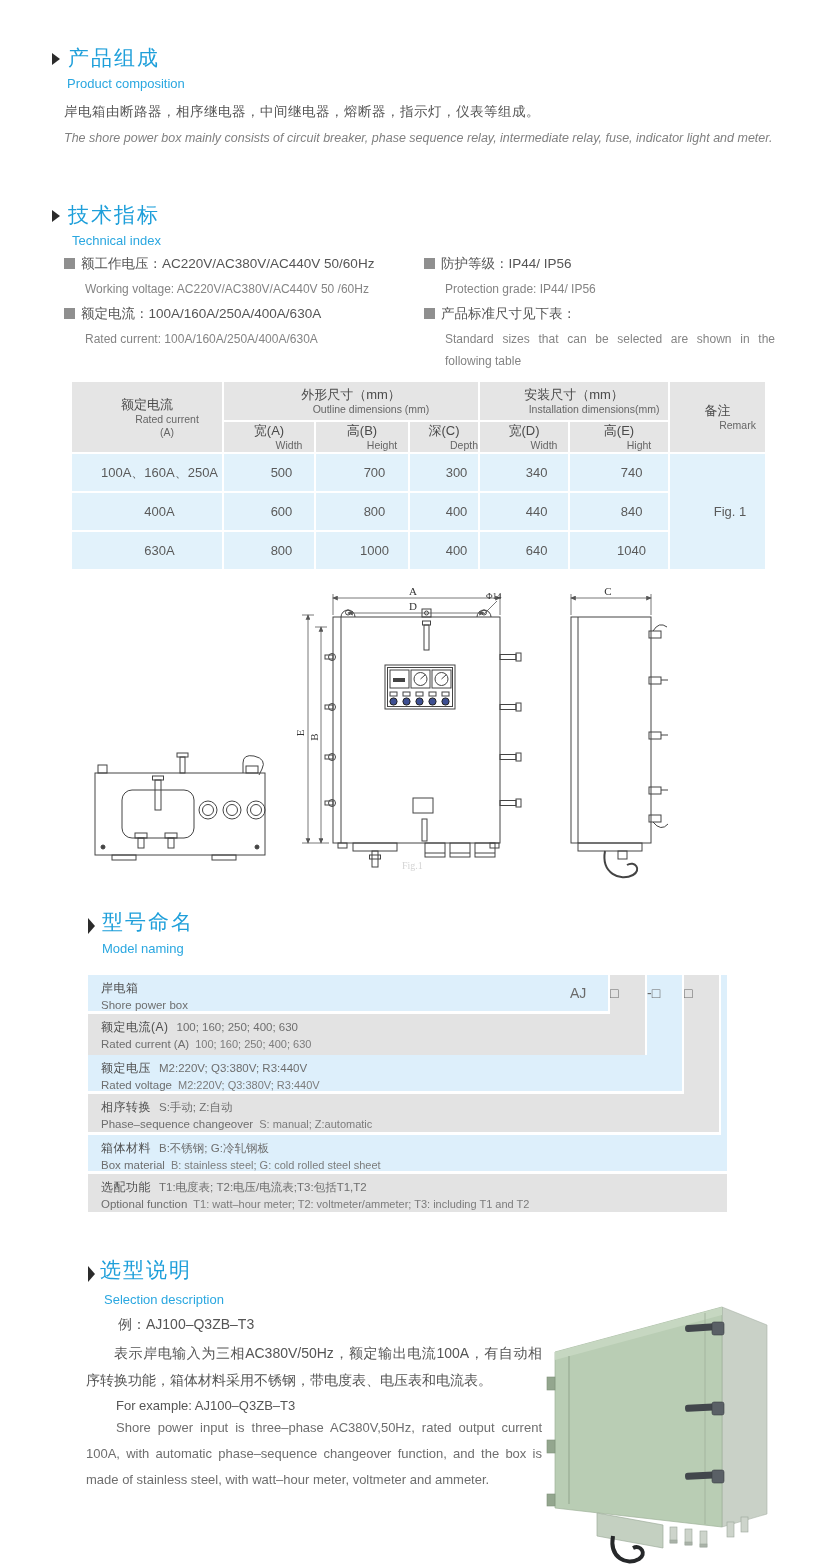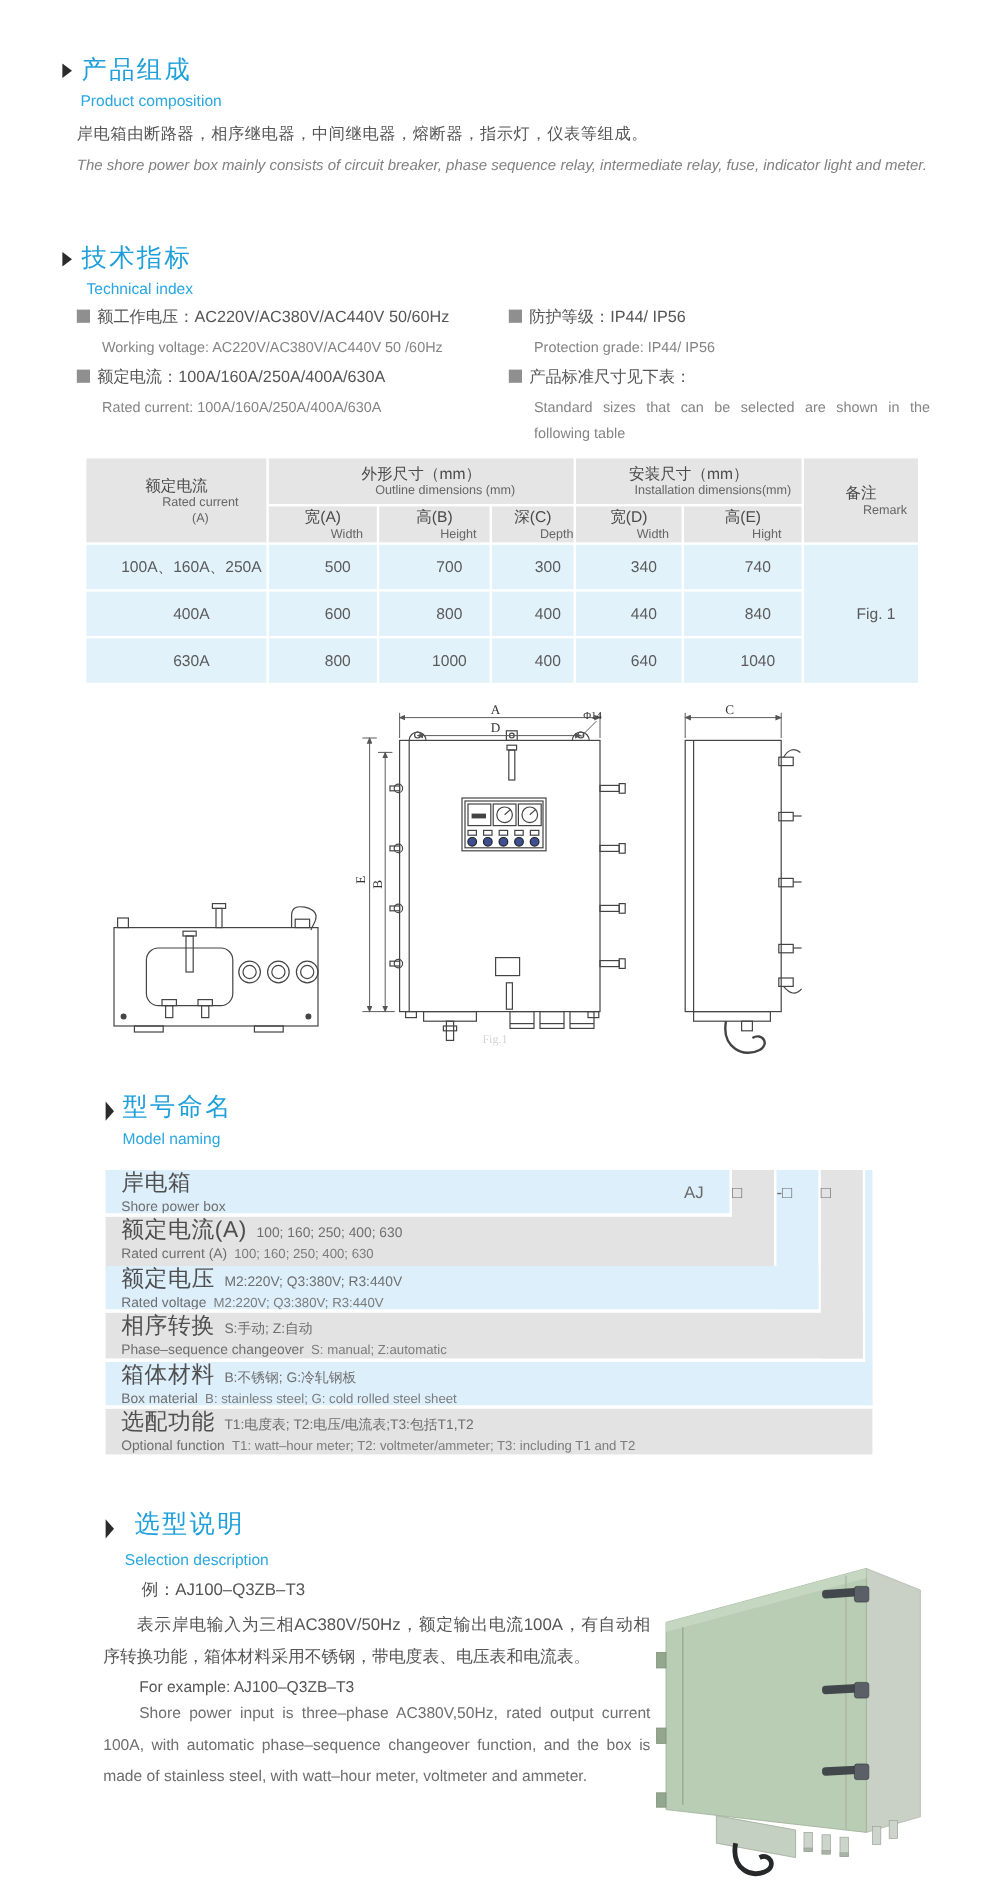--- a/index.html
+++ b/index.html
@@ -27,21 +27,21 @@
   .t1 { font-size:13px; color:#4a4a4a; line-height:17px; }
   .t2 { font-size:10.5px; color:#666; line-height:13px;padding-left:40px; }
   .tv { font-size:13px; color:#5a5a5a;padding-left:25px; }
 
   
   .ladder { position:absolute; left:88px; top:975px; width:639px; height:237px; }
   .lrow, .lstrip { position:absolute; }
   .lblue { background:#ddeffb; }
   .lgray { background:#e3e3e3; }
   .lrow { left:0; padding:4px 0 0 13px; overflow:hidden; }
-  .lab-cn { font-size:19px; color:#4f4f4f; letter-spacing:0.5px; }
+  .lab-cn { font-size:12px; color:#4f4f4f; letter-spacing:0.5px; }
   .des-cn { font-size:11.5px; color:#6e6e6e; margin-left:8px; }
   .lab-en { font-size:11.5px; color:#6e6e6e; }
   .des-en { font-size:11px; color:#7c7c7c; margin-left:6px; }
   .lline { line-height:16px; white-space:nowrap; }
   .code-label { position:absolute; top:0; height:20px; line-height:36px; font-size:14px; color:#6a6a6a; }
 
   
   .sel-col { position:absolute; left:86px; top:1316px; width:456px; }
   .ex { font-size:14px; color:#555; padding-left:32px; }
   .par-cn { font-size:14px; color:#555; line-height:27px; text-align:justify; text-indent:28px; margin-top:6px; }
@@ -351,21 +351,21 @@
       <div class="lline"><span class="lab-en">Optional function</span><span class="des-en">T1: watt–hour meter; T2: voltmeter/ammeter; T3: including T1 and T2</span></div>
     </div>
 
     <div class="code-label" style="left:482px; width:40px;">AJ</div>
     <div class="code-label" style="left:522px; width:35px;">□</div>
     <div class="code-label" style="left:559px; width:35px;">-□</div>
     <div class="code-label" style="left:596px; width:35px;">□</div>
   </div>
 
   <div class="abs arrow" style="left:88px; top:1266px; border-left-width:7px; border-top-width:8px; border-bottom-width:8px;"></div>
-  <div class="abs tcn" style="left:100px; top:1256px;margin-left:12px;">选型说明</div>
+  <div class="abs tcn" style="left:100px; top:1256px;">选型说明</div>
   <div class="abs ten" style="left:104px; top:1292px;">Selection description</div>
 
   <div class="sel-col">
     <div class="ex">例：AJ100–Q3ZB–T3</div>
     <div class="par-cn">表示岸电输入为三相AC380V/50Hz，额定输出电流100A，有自动相序转换功能，箱体材料采用不锈钢，带电度表、电压表和电流表。</div>
     <div class="ex" style="padding-left:30px; margin-top:4px; font-size:13px;">For example: AJ100–Q3ZB–T3</div>
     <div class="par-en">Shore power input is three–phase AC380V,50Hz, rated output current 100A, with automatic phase–sequence changeover function, and the box is made of stainless steel, with watt–hour meter, voltmeter and ammeter.</div>
   </div>
 
   <svg class="abs" style="left:535px; top:1282px;" width="275" height="286" viewBox="0 0 275 286">

